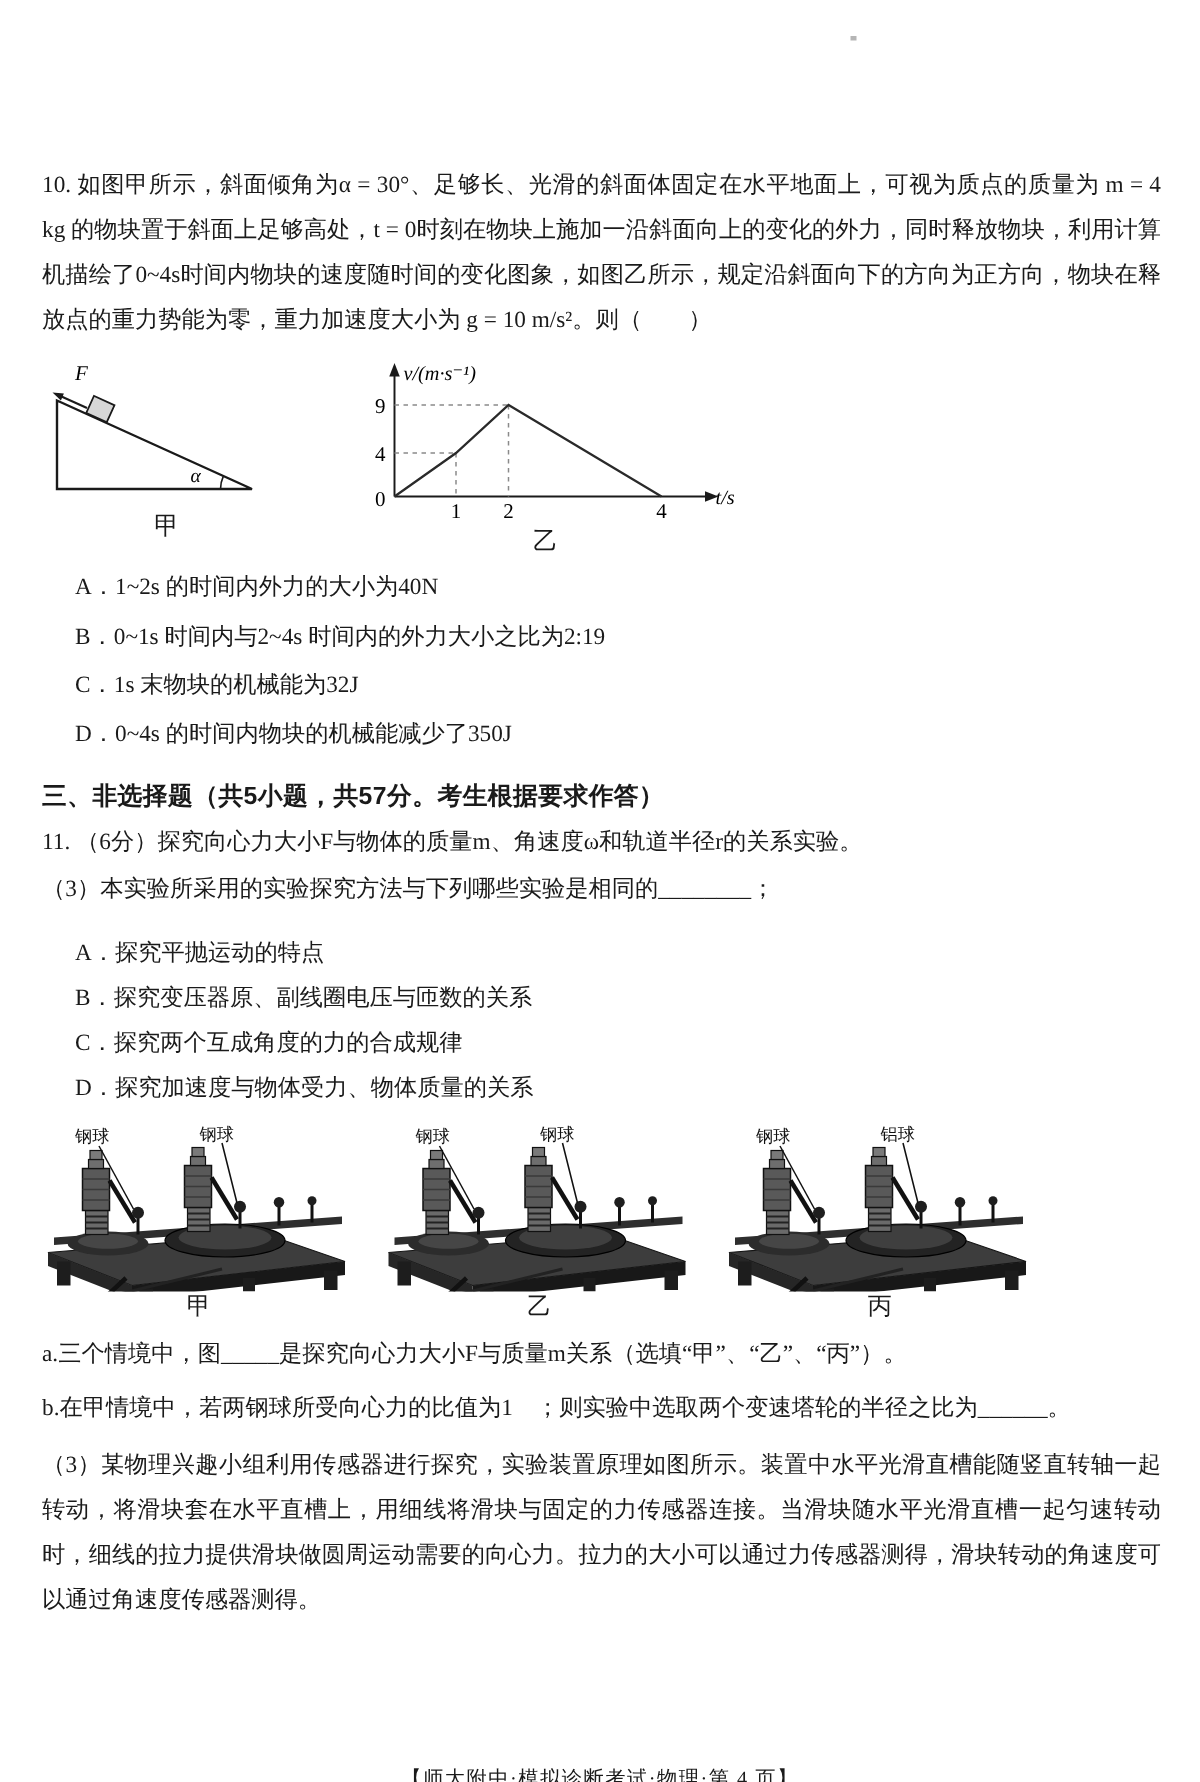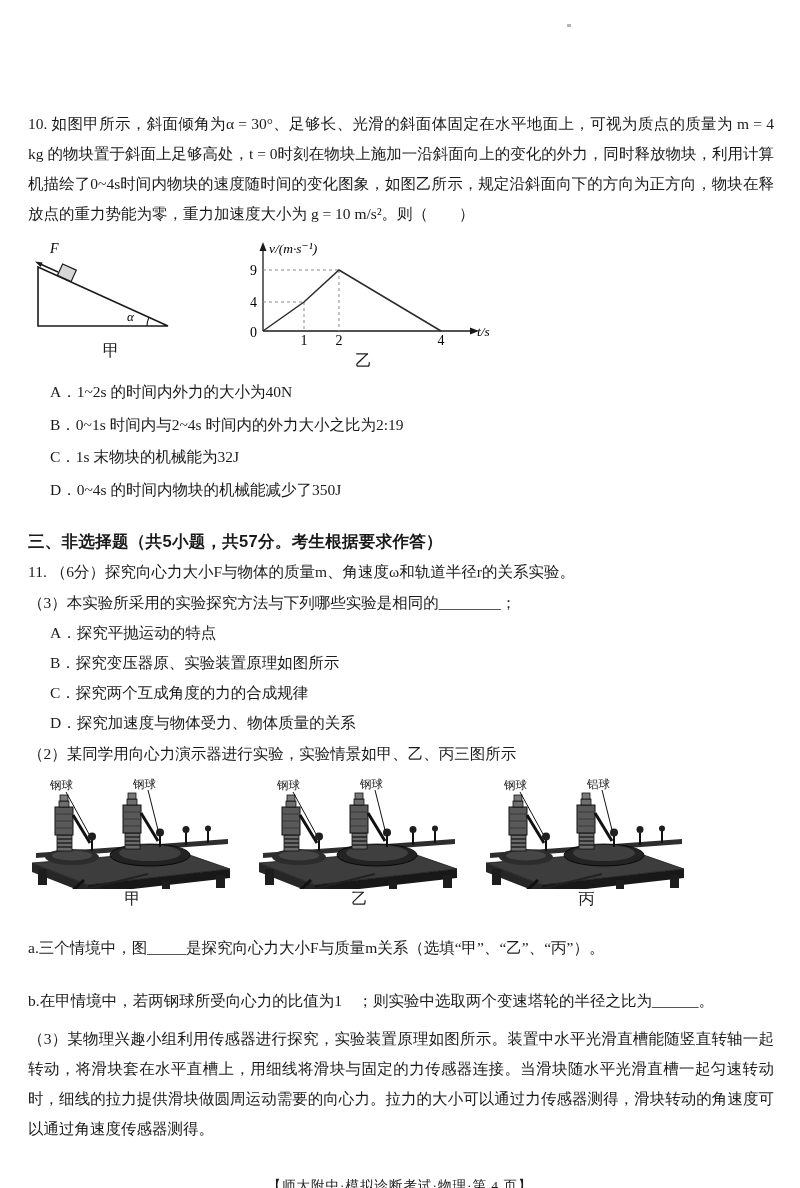--- a/index.html
+++ b/index.html
@@ -7,28 +7,28 @@
   body { position:relative; font-family:"Liberation Serif","DejaVu Serif",serif; color:#1a1a1a; }
   .speck { position:absolute; left:567px; top:24px; width:4px; height:3px; background:#b5b5b5; }
   .content { position:absolute; left:28px; top:66px; width:746px; }
   .para { font-size:15.5px; line-height:30px; text-align:justify;margin-top:43px; }
   .fig-row { display:flex; align-items:flex-start; margin:10px 0 0 2px; }
   .figure { display:flex; flex-direction:column; align-items:center; }
   .figure.graph { margin-left:44px; }
   .fig-caption { font-size:16.5px; margin-top:1px; }
   .options { padding-left:22px; margin-top:4px; }
   .option { font-size:15.5px; line-height:32.5px; text-align:justify; }
-  .sec-head { font-family:"Liberation Sans","DejaVu Sans",sans-serif; font-size:16.5px; font-weight:700; line-height:30px; margin-top:20px; letter-spacing:0.3px; }
+  .sec-head { font-family:"Liberation Sans","DejaVu Sans",sans-serif; font-size:16.5px; font-weight:700; line-height:30px; margin-top:10px; letter-spacing:0.3px; }
   .qline { margin-top:1px; }
-  .opts11 { margin-top:0; }
+  .opts11 { margin-top:13px; }
   .opts11 .option { line-height:30px; }
   .apparatus-row { display:flex; gap:22px; margin:8px 0 0 2px; }
   .app-fig { display:flex; flex-direction:column; align-items:center; }
   .app-caption { font-size:16px; margin-top:0px; }
-  .sub-line { margin-top:23px; }
+  .sub-line { margin-top:6px; }
   .p3 { margin-top:8px; }
   .footer { position:absolute; left:0; top:1177px; width:100%; text-align:center; font-size:13.5px; letter-spacing:1px; color:#1a1a1a; }
   svg text { font-family:"Liberation Serif","DejaVu Serif",serif; }
   .it { font-style:italic; }
   .app-label { font-family:"Liberation Sans","DejaVu Sans",sans-serif; font-size:11.5px; fill:#111; }
 </style>
 </head>
 <body>
 
 <div class="speck"></div>
@@ -87,26 +87,25 @@
     <div class="option">D．0~4s 的时间内物块的机械能减少了350J</div>
   </div>
 
   <h3 class="sec-head">三、非选择题（共5小题，共57分。考生根据要求作答）</h3>
 
   <p class="para qline">11. （6分）探究向心力大小F与物体的质量m、角速度ω和轨道半径r的关系实验。</p>
   <p class="para qline">（3）本实验所采用的实验探究方法与下列哪些实验是相同的________；</p>
 
   <div class="options opts11">
     <div class="option">A．探究平抛运动的特点</div>
-    <div class="option">B．探究变压器原、实验装置原理如图所示</div>
+    <div class="option">B．探究变压器原、副线圈电压与匝数的关系</div>
     <div class="option">C．探究两个互成角度的力的合成规律</div>
     <div class="option">D．探究加速度与物体受力、物体质量的关系</div>
   </div>
 
-  <p class="para qline">（2）某同学用向心力演示器进行实验，实验情景如甲、乙、丙三图所示</p>
 
   <div class="apparatus-row">
 
     <div class="app-fig">
       <svg width="205" height="112" viewBox="0 0 205 112">
         <polygon points="6,76 198,62 198,67 6,81" fill="#2e2e2e"></polygon>
         <polygon points="2,86 148,74 200,92 58,108" fill="#3d3d3d" stroke="#151515" stroke-width="0.8"></polygon>
         <polygon points="58,108 200,92 200,101 58,117" fill="#181818"></polygon>
         <polygon points="2,86 58,108 58,117 2,95" fill="#262626"></polygon>
         <g fill="#1d1d1d">

